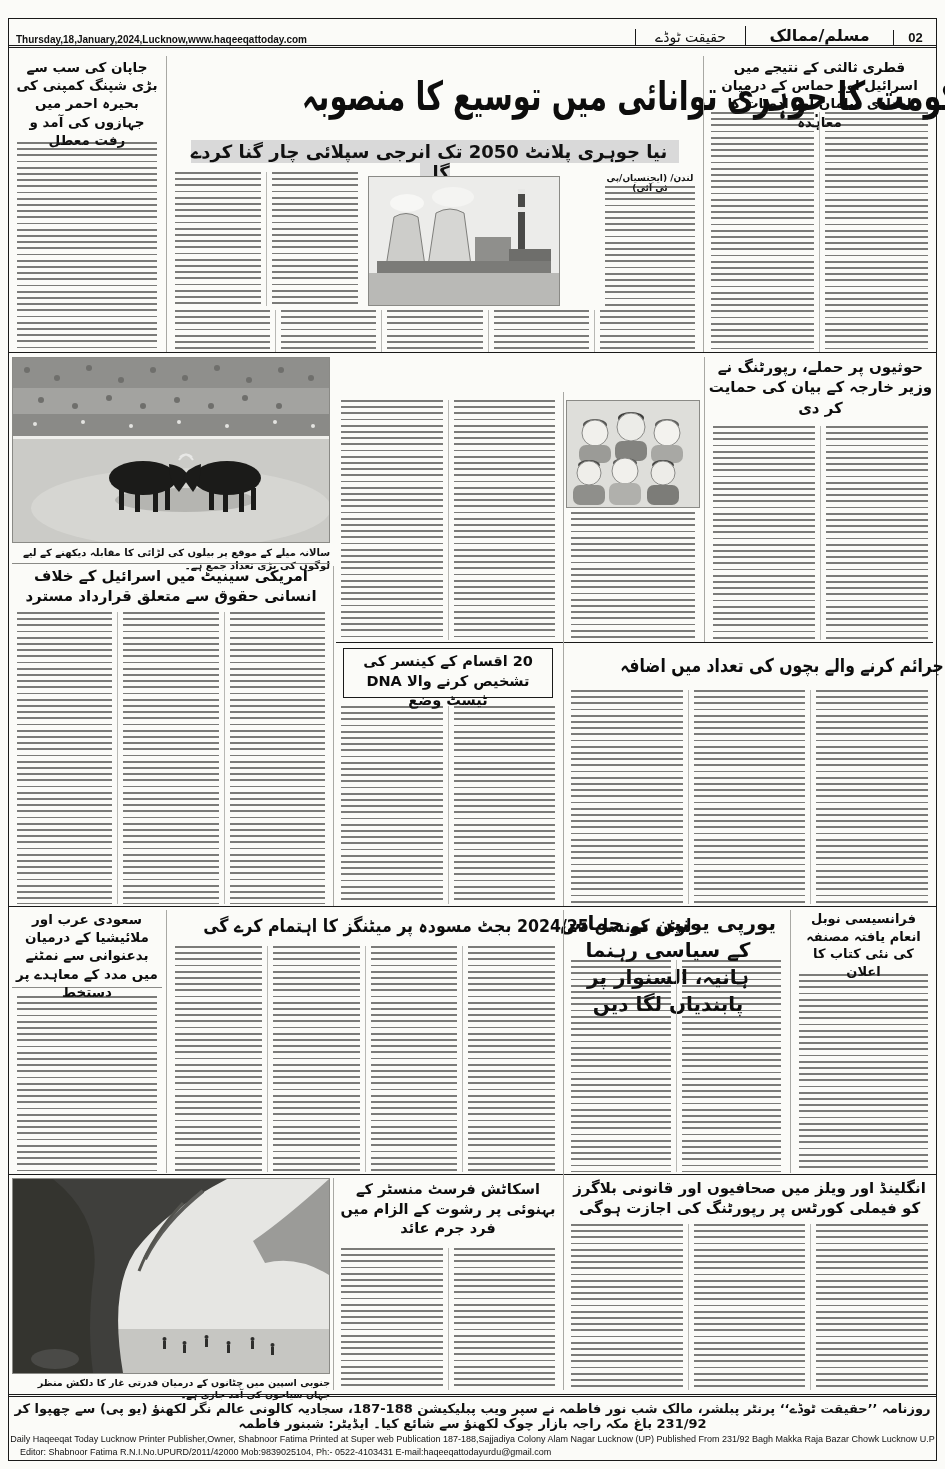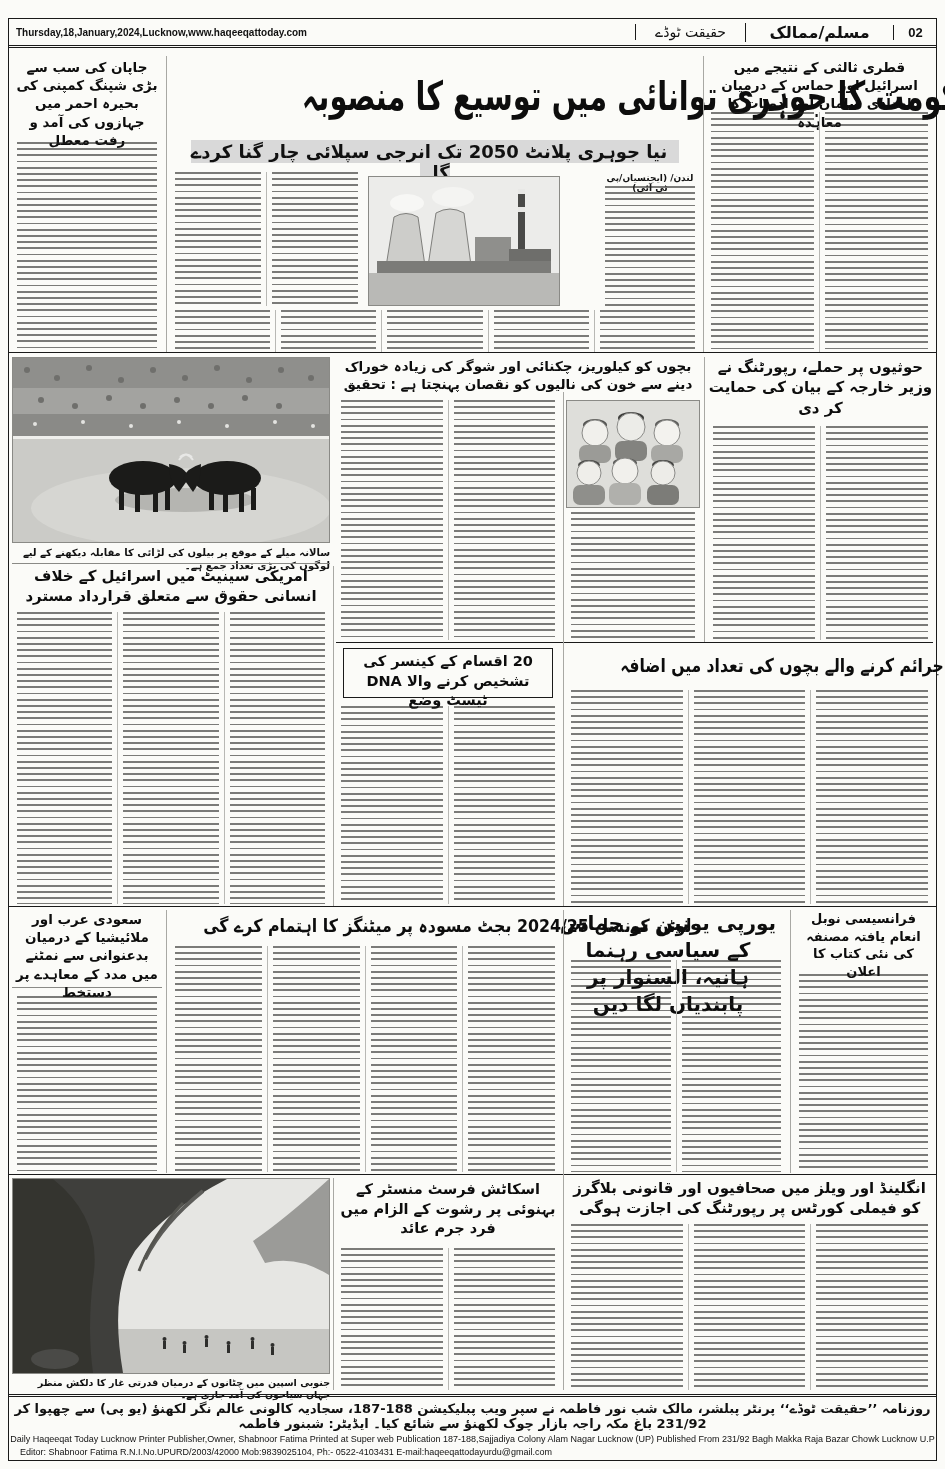--- a/index.html
+++ b/index.html
@@ -12,21 +12,21 @@
   .col{flex:1 1 0;padding:0 5px;border-left:1px solid #b8b8b4;background-clip:content-box;
        background-image:repeating-linear-gradient(180deg, rgba(30,30,28,.58) 0px, rgba(30,30,28,.58) 1.8px, rgba(0,0,0,0) 1.8px, rgba(0,0,0,0) 6.2px)}
   .col:last-child{border-left:none}
   .hrule{background:#1a1a1a;height:1px}
   .vrule{width:1px;background:#a8a8a4}
   .caption{font-size:10px;font-weight:bold;line-height:1.3}
   .photo{overflow:hidden;border:1px solid #8a8a86;background:#ddd}
   .photo svg{display:block}
   .squeeze{display:inline-block;white-space:nowrap}
   .dateline{font-size:9px;font-weight:bold;text-align:center}
-  .header{display:flex;align-items:center;border-top:1px solid #1a1a1a;border-bottom:3px double #1a1a1a}
+  .header{display:flex;align-items:flex-end;border-top:1px solid #1a1a1a;border-bottom:3px double #1a1a1a}
   .hcell{display:flex;align-items:center;justify-content:center}
   .frame{border:1px solid #1a1a1a;pointer-events:none}
   .footer{border-top:3px double #1a1a1a;text-align:center}
   .footer .uline{font-size:13px;font-weight:bold;padding-top:4px}
   .footer .eline{font-size:9px;font-family:"Liberation Sans",sans-serif;padding-top:3px}
   .footer .eline2{font-size:9px;font-family:"Liberation Sans",sans-serif;text-align:left;padding:3px 0 0 12px}
   .subhead-bg{background:#d9d9d9;font-weight:bold;padding:1px 12px}
 </style>
 </head>
 <body>
@@ -141,21 +141,20 @@
         <rect x="196" y="130" width="5" height="22"></rect>
           <rect x="210" y="132" width="5" height="22"></rect>
         <rect x="226" y="132" width="5" height="22"></rect>
           <rect x="238" y="130" width="5" height="22"></rect>
       </g>
       <path d="M166 102 q6 -9 13 -3 M180 102 q-6 -9 -13 -3" stroke="#e8e8e6" stroke-width="2" fill="none"></path>
     </svg>
   </div>
   <div class="abs urdu caption" style="left:12px;top:546px;width:318px">سالانہ میلے کے موقع پر بیلوں کی لڑائی کا مقابلہ دیکھنے کے لیے لوگوں کی بڑی تعداد جمع ہے۔</div>
 
-  <div class="abs urdu hl" style="left:336px;top:357px;width:364px;height:40px;font-size:13.5px">بچوں کو کیلوریز، چکنائی اور شوگر کی زیادہ خوراک دینے سے خون کی نالیوں کو نقصان پہنچتا ہے : تحقیق</div>
   <div class="abs photo" style="left:566px;top:400px;width:134px;height:108px">
     <svg width="132" height="106" viewBox="0 0 132 106">
       <rect width="132" height="106" fill="#dededa"></rect>
       <ellipse cx="28" cy="24" rx="12" ry="6" fill="#525250"></ellipse>
       <ellipse cx="64" cy="17" rx="13" ry="6" fill="#3e3e3c"></ellipse>
       <ellipse cx="100" cy="24" rx="12" ry="6" fill="#5c5c5a"></ellipse>
       <circle cx="28" cy="32" r="13" fill="#f1f0ec" stroke="#8b8b88"></circle>
       <circle cx="64" cy="26" r="14" fill="#ecece8" stroke="#8b8b88"></circle>
       <circle cx="100" cy="32" r="13" fill="#f3f2ee" stroke="#8b8b88"></circle>
       <rect x="12" y="44" width="32" height="18" rx="7" fill="#9b9b97"></rect>
@@ -287,16 +286,16 @@
   <div class="abs vrule" style="left:563px;top:392px;height:514px"></div>
   <div class="abs vrule" style="left:704px;top:357px;height:285px"></div>
   <div class="abs vrule" style="left:166px;top:910px;height:263px"></div>
   <div class="abs vrule" style="left:563px;top:910px;height:480px"></div>
   <div class="abs vrule" style="left:790px;top:910px;height:263px"></div>
   <div class="abs vrule" style="left:333px;top:1178px;height:212px"></div>
 
   <div class="abs footer" style="left:8px;top:1394px;width:929px;height:67px">
     <div class="urdu uline">روزنامہ ’’حقیقت ٹوڈے‘‘ پرنٹر پبلشر، مالک شب نور فاطمہ نے سپر ویب پبلیکیشن 188-187، سجادیہ کالونی عالم نگر لکھنؤ (یو پی) سے چھپوا کر 231/92 باغ مکہ راجہ بازار چوک لکھنؤ سے شائع کیا۔ ایڈیٹر: شبنور فاطمہ</div>
     <div class="eline">Daily Haqeeqat Today Lucknow Printer Publisher,Owner, Shabnoor Fatima Printed at Super web Publication 187-188,Sajjadiya Colony Alam Nagar Lucknow (UP) Published From 231/92 Bagh Makka Raja Bazar Chowk Lucknow U.P</div>
-    <div class="eline2">Editor: Shabnoor Fatima    R.N.I.No.UPURD/2003/42000 Mob:9839025104, Ph:- 0522-4103431 E-mail:haqeeqattodayurdu@gmail.com</div>
+    <div class="eline2">Editor: Shabnoor Fatima    R.N.I.No.UPURD/2011/42000 Mob:9839025104, Ph:- 0522-4103431 E-mail:haqeeqattodayurdu@gmail.com</div>
   </div>
 
 </div>
 
 </body></html>

